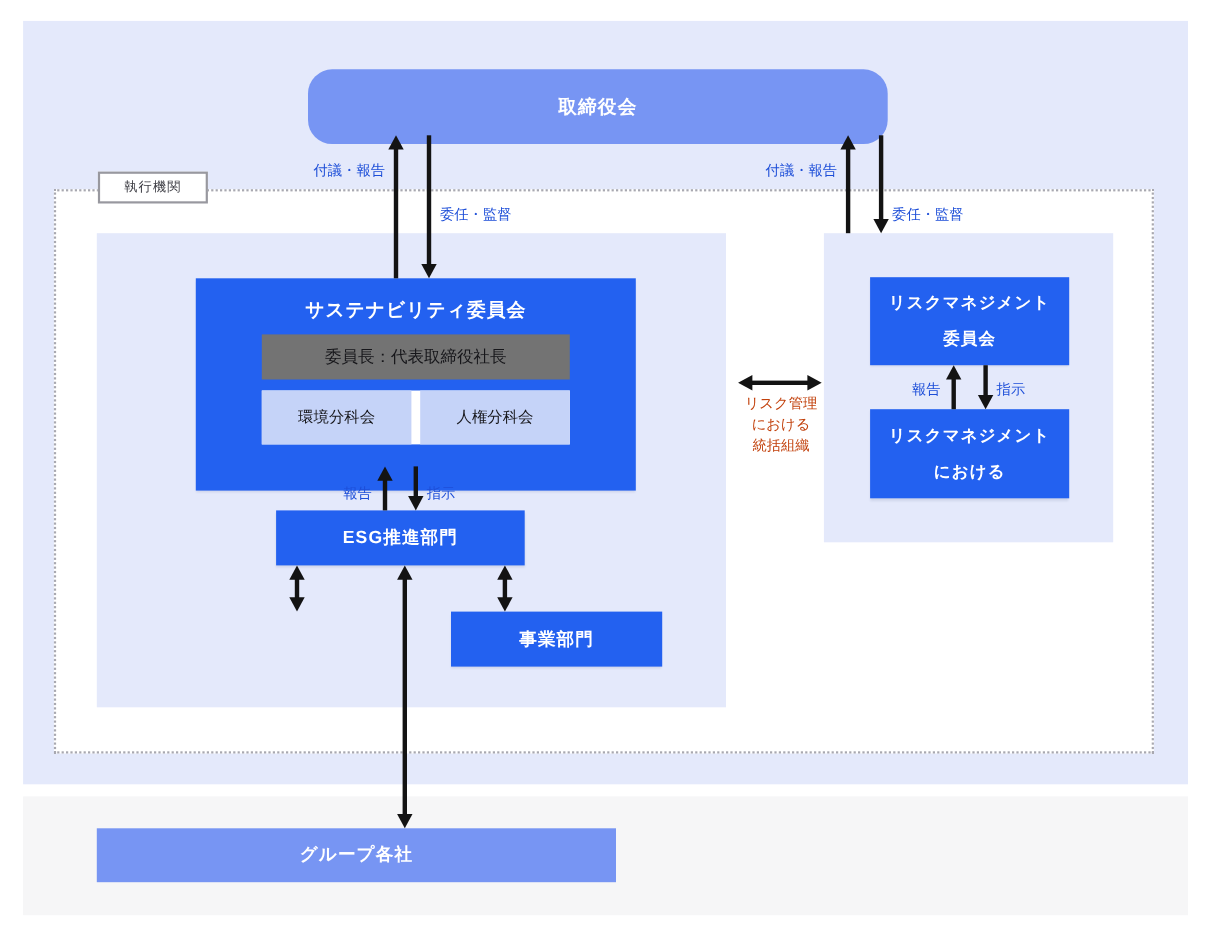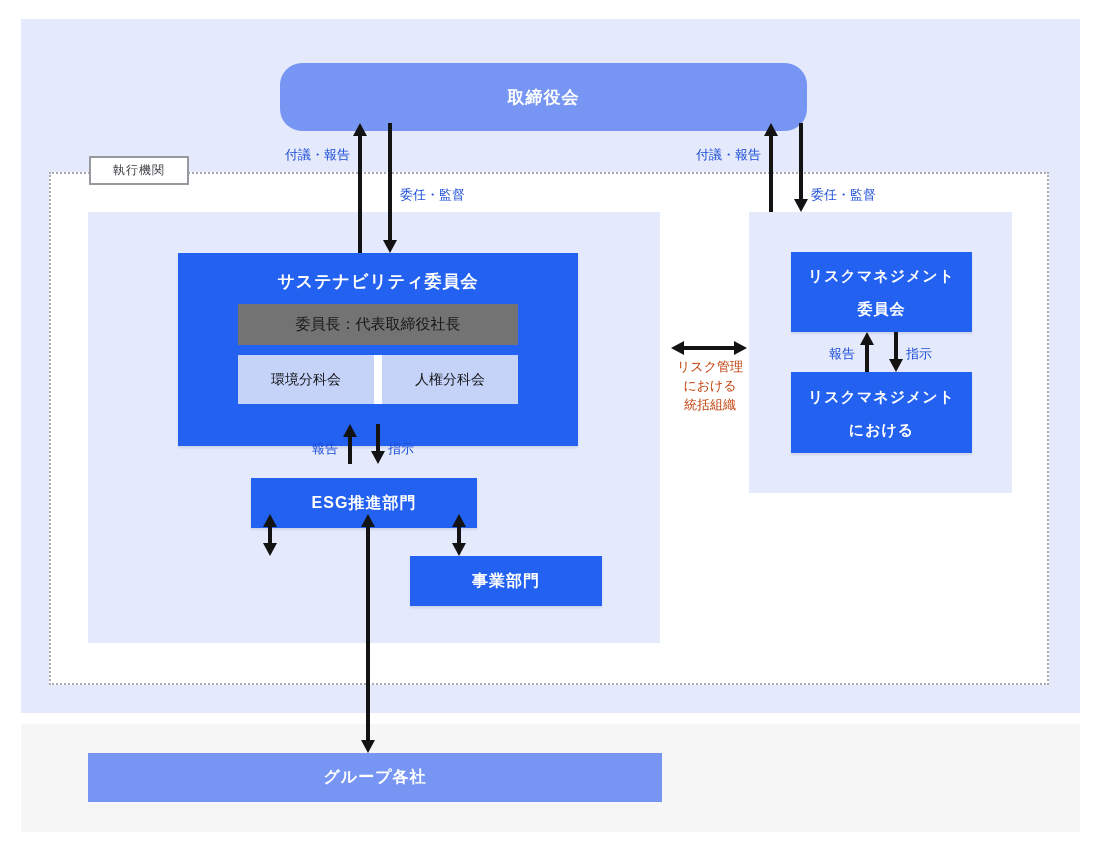--- a/index.html
+++ b/index.html
@@ -19,23 +19,23 @@
   .gray-band{position:absolute;left:21px;top:724px;width:1059px;height:108px;background:var(--band-gray);z-index:0;}
   .dotted-rect{position:absolute;left:49px;top:172px;width:1000px;height:513px;background:#ffffff;border:2px dotted #a8a8b0;z-index:1;}
   .panel{position:absolute;background:var(--panel-lavender);z-index:2;}
   .left-panel{left:88px;top:212px;width:572px;height:431px;}
   .right-panel{left:749px;top:212px;width:263px;height:281px;}
   .exec-label{position:absolute;left:89px;top:156px;width:100px;height:29px;background:#ffffff;border:2px solid #98989f;color:#3c3c43;font-size:12px;display:flex;align-items:center;justify-content:center;z-index:6;letter-spacing:1px;}
 
   
   .bar{position:absolute;background:var(--bar-blue);color:#ffffff;font-weight:bold;font-size:17px;display:flex;align-items:center;justify-content:center;z-index:4;letter-spacing:1px;}
   .board{left:280px;top:63px;width:527px;height:68px;border-radius:22px;}
-  .group-bar{left:88px;top:753px;width:574px;height:49px;font-size:16px;}
+  .group-bar{left:88px;top:753px;width:472px;height:49px;font-size:16px;}
   .blue-box{position:absolute;background:var(--primary-blue);color:#ffffff;font-weight:bold;font-size:16px;display:flex;align-items:center;justify-content:center;text-align:center;z-index:4;box-shadow:0 2px 2px rgba(20,40,90,0.10);letter-spacing:1px;}
-  .esg{left:251px;top:478px;width:226px;height:50px;}
+  .esg{left:251px;top:464px;width:226px;height:50px;}
   .corporate{left:128px;top:556px;width:190px;height:50px;}
   .business{left:410px;top:556px;width:192px;height:50px;}
   .risk-box{left:791px;top:252px;width:181px;height:80px;font-size:15px;line-height:21px;flex-direction:column;gap:12px;}
   .risk-org{top:372px;height:81px;}
 
   .committee{position:absolute;left:178px;top:253px;width:400px;height:193px;background:var(--primary-blue);z-index:4;box-shadow:0 2px 2px rgba(20,40,90,0.10);}
   .committee-title{position:absolute;left:0;top:17px;width:100%;text-align:center;color:#ffffff;font-weight:bold;font-size:17px;letter-spacing:1px;}
   .chair-box{position:absolute;left:60px;top:51px;width:280px;height:41px;background:#737373;color:#16161a;font-size:15px;display:flex;align-items:center;justify-content:center;}
   .sub-container{position:absolute;left:60px;top:102px;width:280px;height:49px;background:#ffffff;display:flex;gap:8px;padding:0;}
   .sub-box{flex:1;background:var(--subcommittee-fill);color:#16161a;font-size:14px;display:flex;align-items:center;justify-content:center;}

